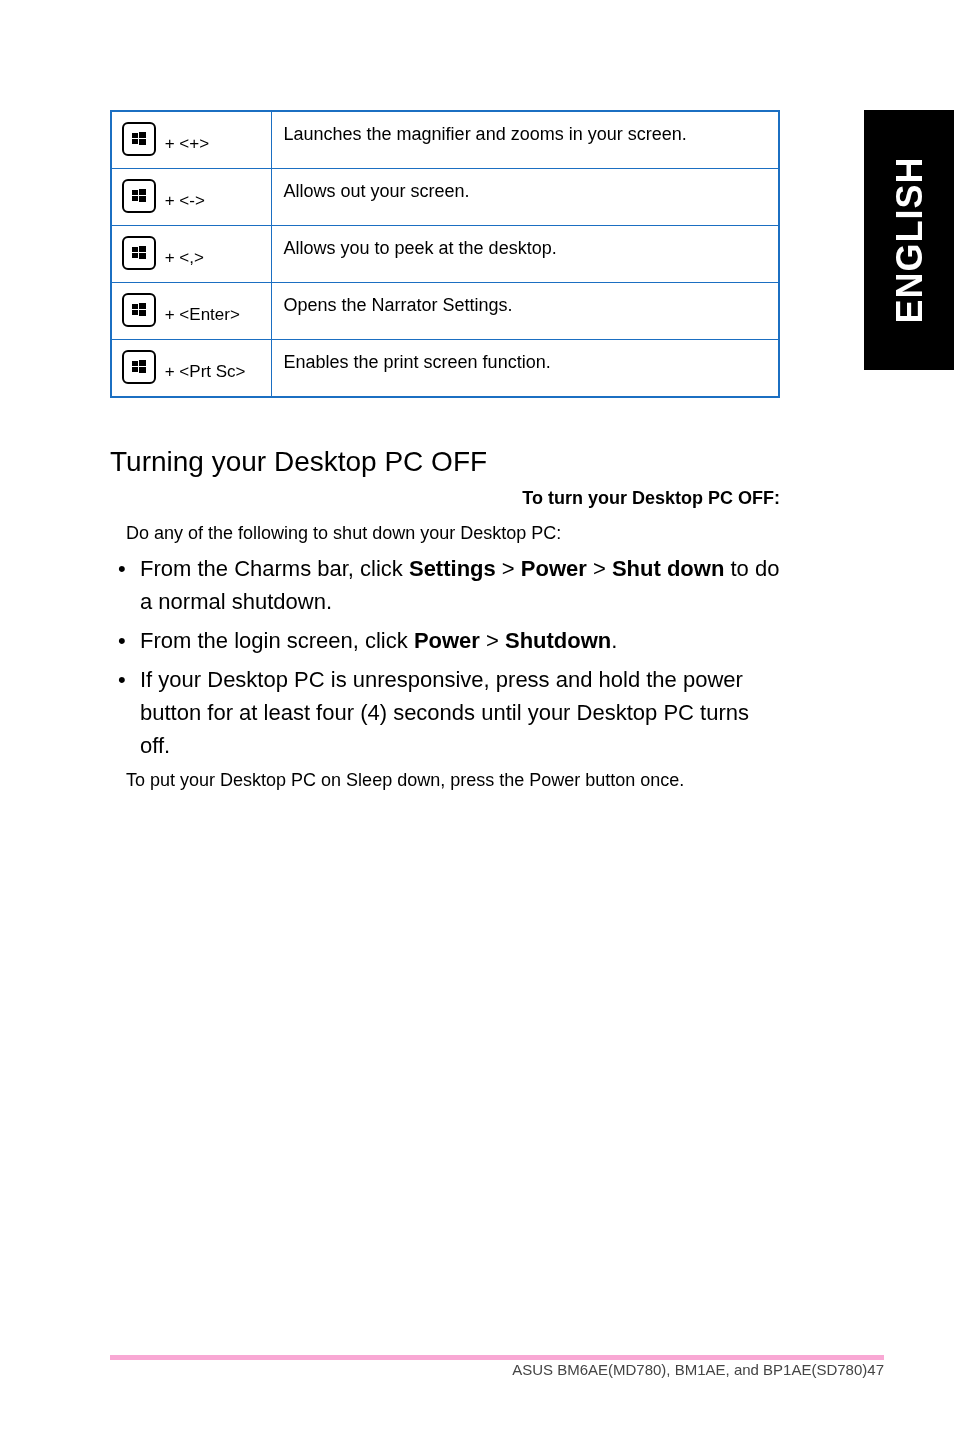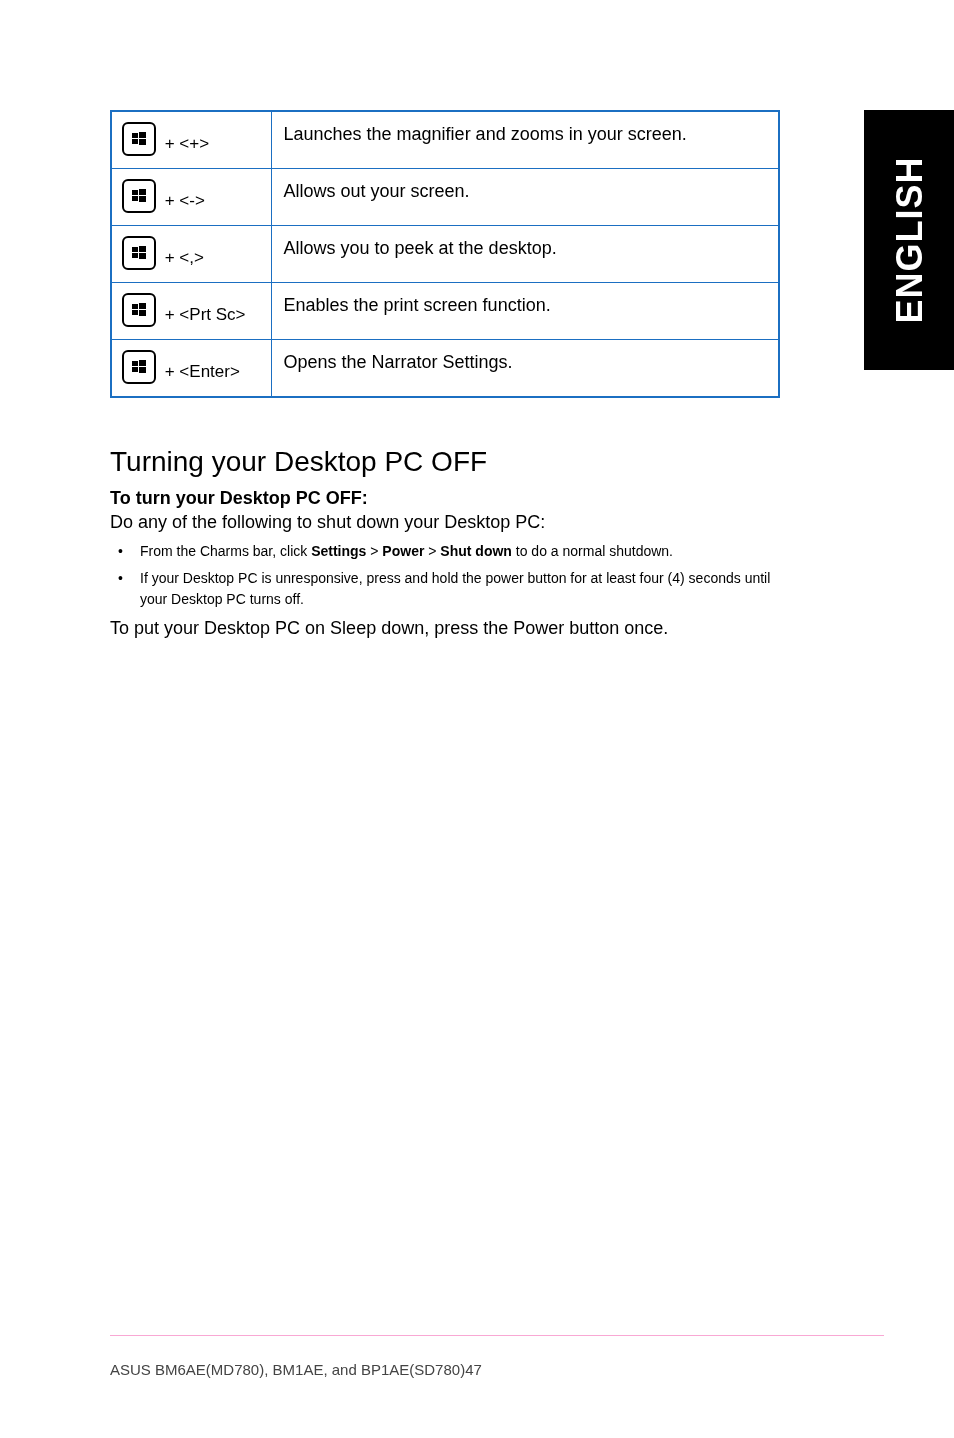--- a/index.html
+++ b/index.html
@@ -45,34 +45,34 @@
     height: 34px;
     border: 2px solid #000;
     border-radius: 6px;
     position: relative;
     vertical-align: middle;
     margin-right: 4px;
   }
   .win-key svg { position: absolute; top: 50%; left: 50%; transform: translate(-50%, -50%); }
   .key-combo { font-size: 17px; vertical-align: bottom; }
   h2.section { font-size: 28px; font-weight: normal; margin-top: 48px; margin-bottom: 10px; }
-  .sub-bold { font-size: 18px; font-weight: bold; margin-bottom: 1px; }
-  .body-text { font-size: 18px; line-height: 1.4; margin-bottom: 6px; }
+  .sub-bold { font-size: 18px; font-weight: bold; margin-bottom: 12px; text-align: right; }
+  .body-text { font-size: 18px; line-height: 1.4; margin-bottom: 6px; margin-left: 16px; }
   ul.bullets { list-style: none; padding-left: 0; }
-  ul.bullets li { font-size: 14px; line-height: 1.5; padding-left: 30px; position: relative; margin-bottom: 6px; }
+  ul.bullets li { font-size: 22px; line-height: 1.5; padding-left: 30px; position: relative; margin-bottom: 6px; }
   ul.bullets li::before { content: "•"; position: absolute; left: 8px; }
   .footer {
     position: absolute;
     bottom: 60px;
     left: 110px;
     right: 70px;
-    border-top: 1px solid #f9a8d4;
-    padding-top: 25px;
+    border-top: 5px solid #f9a8d4;
+    padding-top: 1px;
     display: flex;
-    justify-content: flex-start;
+    justify-content: flex-end;
     font-size: 15px;
     color: #444;
   }
 </style>
 </head>
 <body>
 
 <div class="side-tab">
   <span>ENGLISH</span>
 </div>
@@ -122,46 +122,49 @@
       </tr>
       <tr>
         <td class="key-cell">
           <span class="win-key">
             <svg width="14" height="14" viewBox="0 0 14 14">
                 <rect x="0" y="1" width="6" height="5" fill="#000"></rect>
                 <rect x="7" y="0" width="7" height="6" fill="#000"></rect>
                 <rect x="0" y="7" width="6" height="5" fill="#000"></rect>
                 <rect x="7" y="7" width="7" height="6" fill="#000"></rect>
               </svg>
-          </span><span class="key-combo"> + &lt;Prt Sc&gt;</span>
+          </span><span class="key-combo"> + &lt;Enter&gt;</span>
         </td>
-        <td>Enables the print screen function.</td>
+        <td>Opens the Narrator Settings.</td>
       </tr>
       <tr>
         <td class="key-cell">
           <span class="win-key">
             <svg width="14" height="14" viewBox="0 0 14 14">
                 <rect x="0" y="1" width="6" height="5" fill="#000"></rect>
                 <rect x="7" y="0" width="7" height="6" fill="#000"></rect>
                 <rect x="0" y="7" width="6" height="5" fill="#000"></rect>
                 <rect x="7" y="7" width="7" height="6" fill="#000"></rect>
               </svg>
-          </span><span class="key-combo"> + &lt;Enter&gt;</span>
+          </span><span class="key-combo"> + &lt;Prt Sc&gt;</span>
         </td>
-        <td>Opens the Narrator Settings.</td>
+        <td>Enables the print screen function.</td>
       </tr>
     </tbody>
   </table>
 
   <h2 class="section">Turning your Desktop PC OFF</h2>
   <p class="sub-bold">To turn your Desktop PC OFF:</p>
   <p class="body-text">Do any of the following to shut down your Desktop PC:</p>
   <ul class="bullets">
     <li>
       <span>From the Charms bar, click </span><b>Settings</b><span> &gt; </span><b>Power</b><span> &gt; </span><b>Shut down</b><span> to do a normal shutdown.</span>
+    </li>
+    <li>
+      <span>From the login screen, click </span><b>Power</b><span> &gt; </span><b>Shutdown</b><span>.</span>
     </li>
     <li>If your Desktop PC is unresponsive, press and hold the power  button for at least four (4) seconds until your Desktop PC turns off.</li>
   </ul>
 
   <p class="body-text">To put your Desktop PC on Sleep down, press the Power button once.</p>
 
 </div>
 
 <div class="footer">
   <span>ASUS BM6AE(MD780), BM1AE, and BP1AE(SD780)</span>

